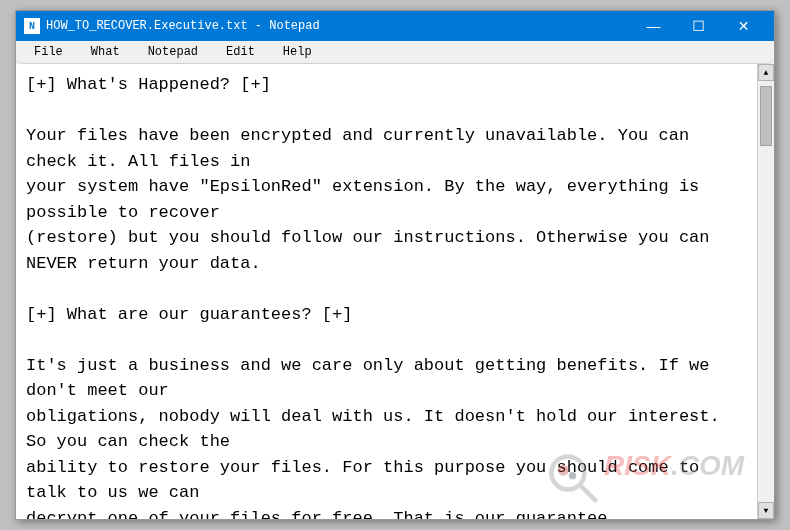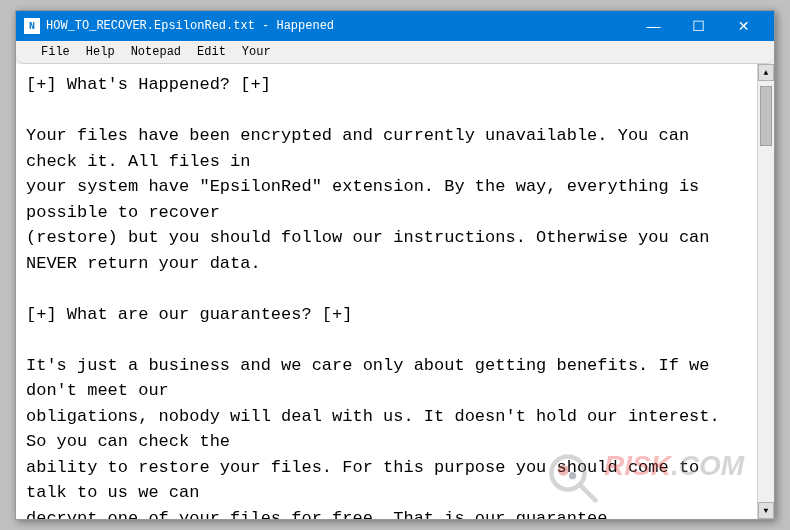--- a/index.html
+++ b/index.html
@@ -74,22 +74,22 @@
       cursor: pointer;
       font-size: 14px;
       display: flex;
       align-items: center;
       justify-content: center;
     }
 
     .menu-bar {
       background: #f0f0f0;
       display: flex;
-      gap: 0;
-      padding: 2px 17px;
+      gap: 12px;
+      padding: 2px 10px;
       font-size: 12px;
       border-bottom: 1px solid #d0d0d0;
       flex-shrink: 0;
       border-radius: 8px;
     }
 
     .menu-item {
       padding: 2px 8px;
       cursor: pointer;
     }
@@ -171,35 +171,35 @@
     }
   </style>
 </head>
 <body>
 
 <div class="window">
 
   <div class="title-bar">
     <div class="title-bar-left">
       <div class="title-icon">N</div>
-      <span>HOW_TO_RECOVER.EpsilonRed.txt - Happened</span>
+      <span>HOW_TO_RECOVER.Executive.txt - Notepad</span>
     </div>
     <div class="title-bar-controls">
       <button class="title-btn">—</button>
       <button class="title-btn">☐</button>
       <button class="title-btn close">✕</button>
     </div>
   </div>
 
   <div class="menu-bar">
     <span class="menu-item">File</span>
-    <span class="menu-item">Help</span>
+    <span class="menu-item">What</span>
     <span class="menu-item">Notepad</span>
     <span class="menu-item">Edit</span>
-    <span class="menu-item">Your</span>
+    <span class="menu-item">Help</span>
   </div>
 
   <div class="content-area">
     <div class="text-content">[+] What's Happened? [+]
 
 Your files have been encrypted and currently unavailable. You can check it. All files in
 your system have "EpsilonRed" extension. By the way, everything is possible to recover
 (restore) but you should follow our instructions. Otherwise you can NEVER return your data.
 
 [+] What are our guarantees? [+]

